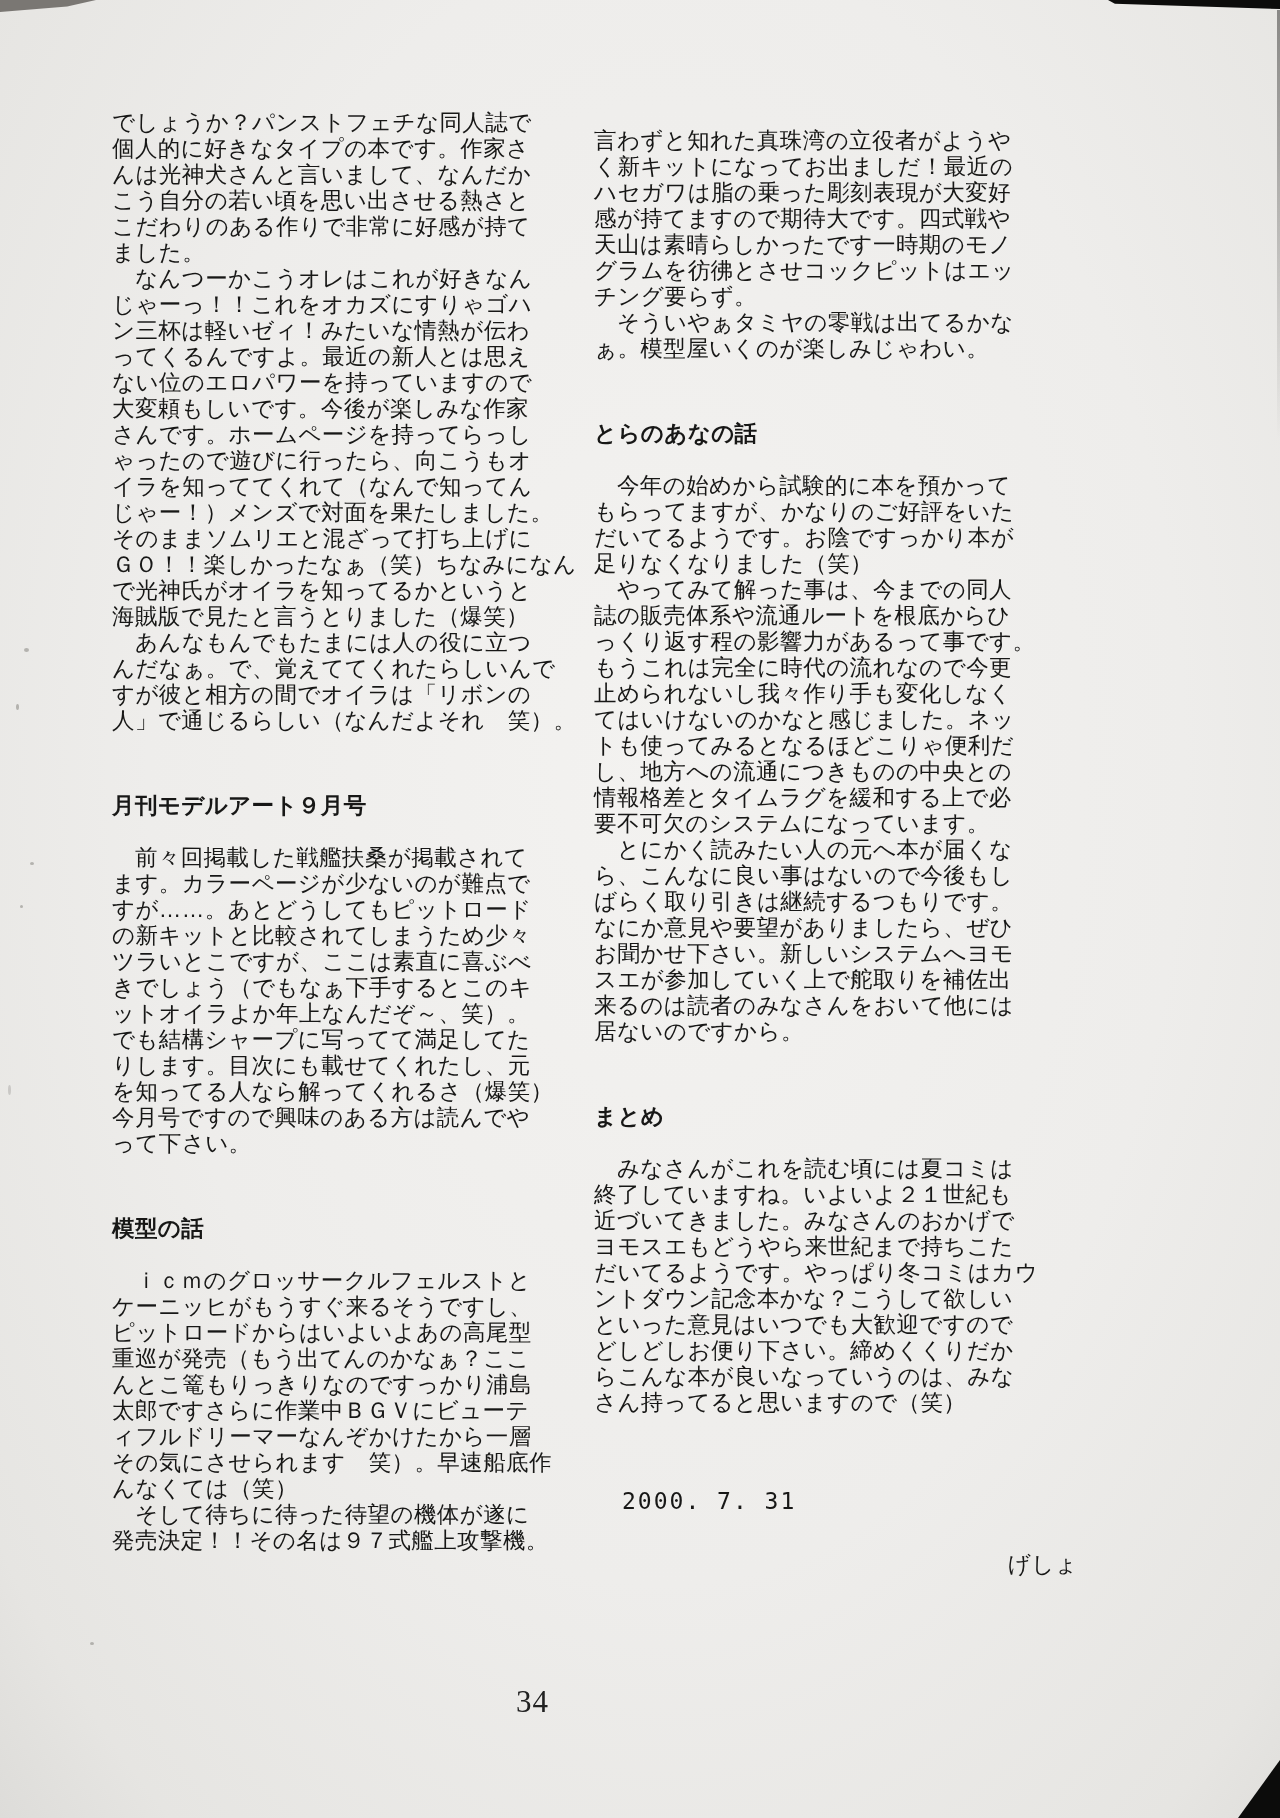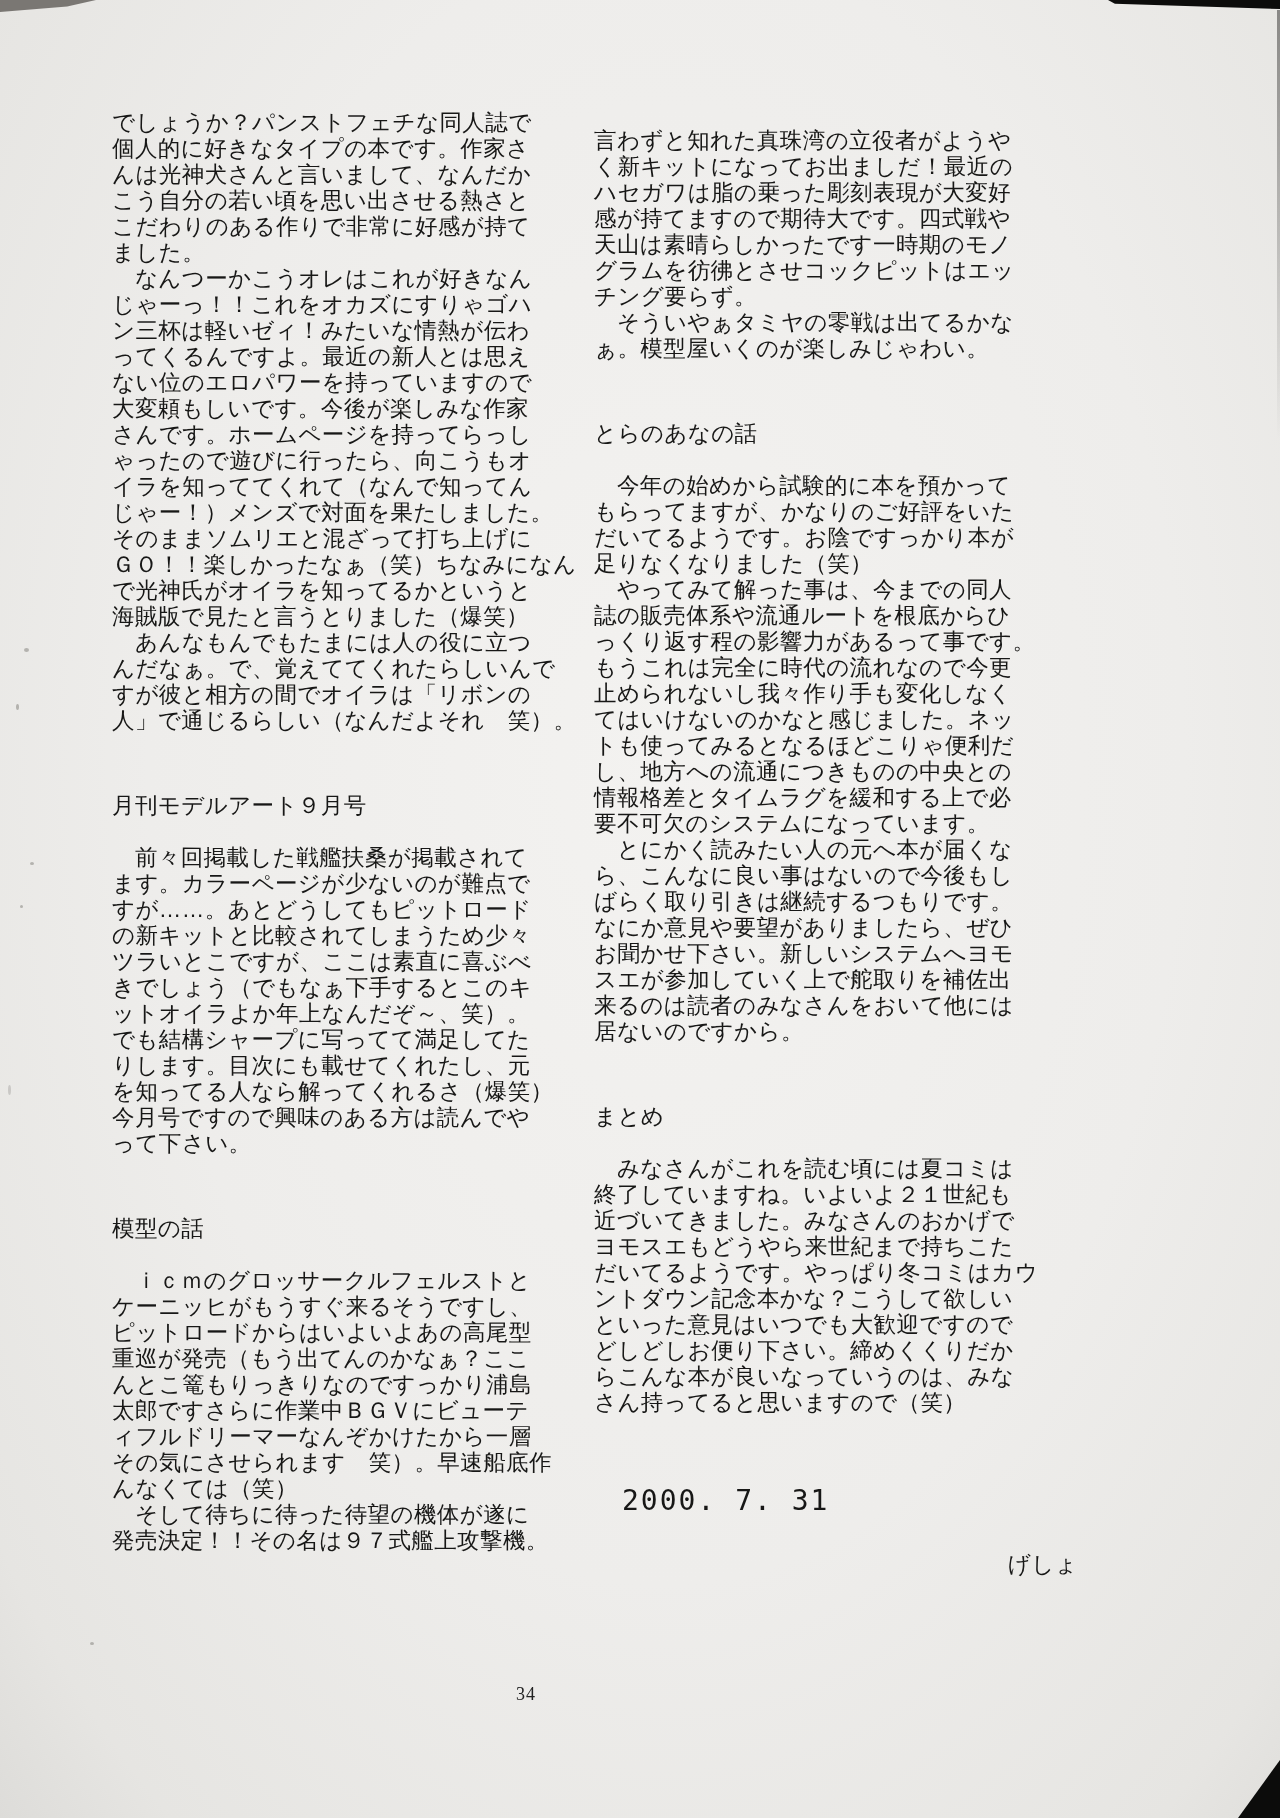--- a/index.html
+++ b/index.html
@@ -22,40 +22,40 @@
     width: 486px;
     font-size: 22.5px;
     line-height: 26px;
     letter-spacing: 0.4px;
     white-space: pre-line;
     text-align: left;
   }
   .col-left  { left: 112px; top: 84px; }
   .col-right { left: 594px; top: 102px; }
   .para, .section-heading, .section-body { white-space: pre-line; }
-  .section-heading { margin-top: 33px; }
+  .section-heading { margin-top: 33px; font-weight: bold; }
   .date-line {
     margin-top: 46px;
     margin-left: 28px;
     font-family: "DejaVu Sans Mono", monospace;
-    font-size: 28px;
+    font-size: 23px;
     letter-spacing: 2px;
     white-space: pre;
   }
   .signature-line {
     margin-top: 12px;
     text-align: right;
     padding-right: 2px;
   }
   .page-number {
     position: absolute;
     left: 516px;
     top: 1684px;
     font-family: "Liberation Serif", serif;
-    font-size: 18px;
+    font-size: 31px;
     color: #222;
     letter-spacing: 1px;
   }
   
   .artifact { position: absolute; pointer-events: none; }
   .artifact-top-left {
     left: 0; top: 0; width: 96px; height: 12px;
     background: #55524e;
     clip-path: polygon(0 0, 100% 0, 70% 55%, 0 100%);
     opacity: 0.75;

